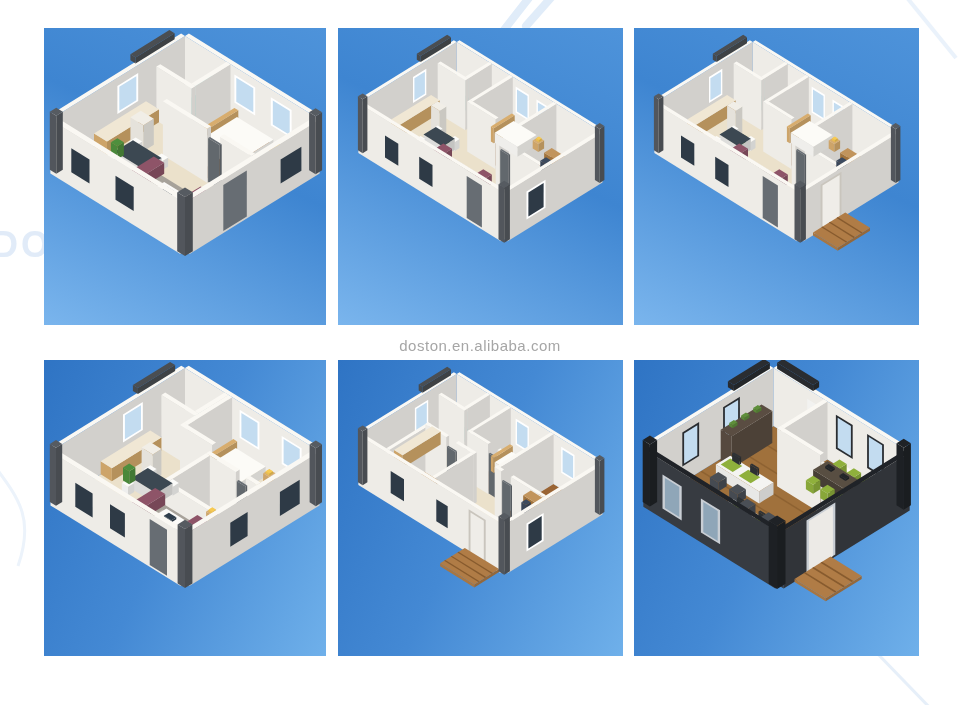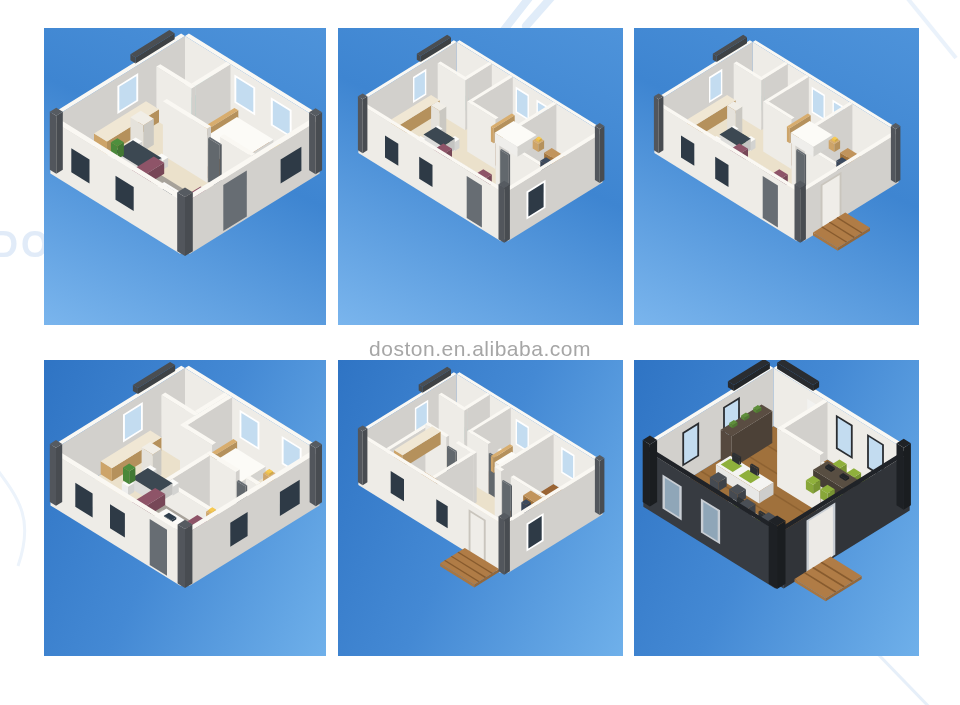--- a/index.html
+++ b/index.html
@@ -12,21 +12,21 @@
   .tile svg{display:block;width:100%;height:100%;}
   .row-top{background:linear-gradient(205deg,#4e93da 0%,#3e85d1 42%,#7ab5ed 100%);}
   .row-bottom{background:linear-gradient(115deg,#2f74c4 0%,#4489d4 48%,#6fb0ea 100%);}
   .t1{left:44px;top:28px;width:282px;height:297px;}
   .t2{left:338px;top:28px;width:285px;height:297px;}
   .t3{left:634px;top:28px;width:285px;height:297px;}
   .t4{left:44px;top:360px;width:282px;height:296px;}
   .t5{left:338px;top:360px;width:285px;height:296px;}
   .t6{left:634px;top:360px;width:285px;height:296px;}
   .watermark-center{position:absolute;left:0;right:0;top:337px;text-align:center;
-                    font-size:21px;color:#a6a6a6;letter-spacing:.5px;}
+                    font-size:15px;color:#a6a6a6;letter-spacing:.5px;}
 </style>
 </head>
 <body>
 
 <div id="canvas">
 
   <svg class="decor-svg">
     <path d="M504,30 L532,-6" stroke="#e0ecf9" stroke-width="8" stroke-linecap="round" fill="none"></path>
     <path d="M526,26 L556,-8" stroke="#e0ecf9" stroke-width="8" stroke-linecap="round" fill="none"></path>
     <path d="M904,-6 L956,58" stroke="#eaf2fb" stroke-width="4" fill="none"></path>

